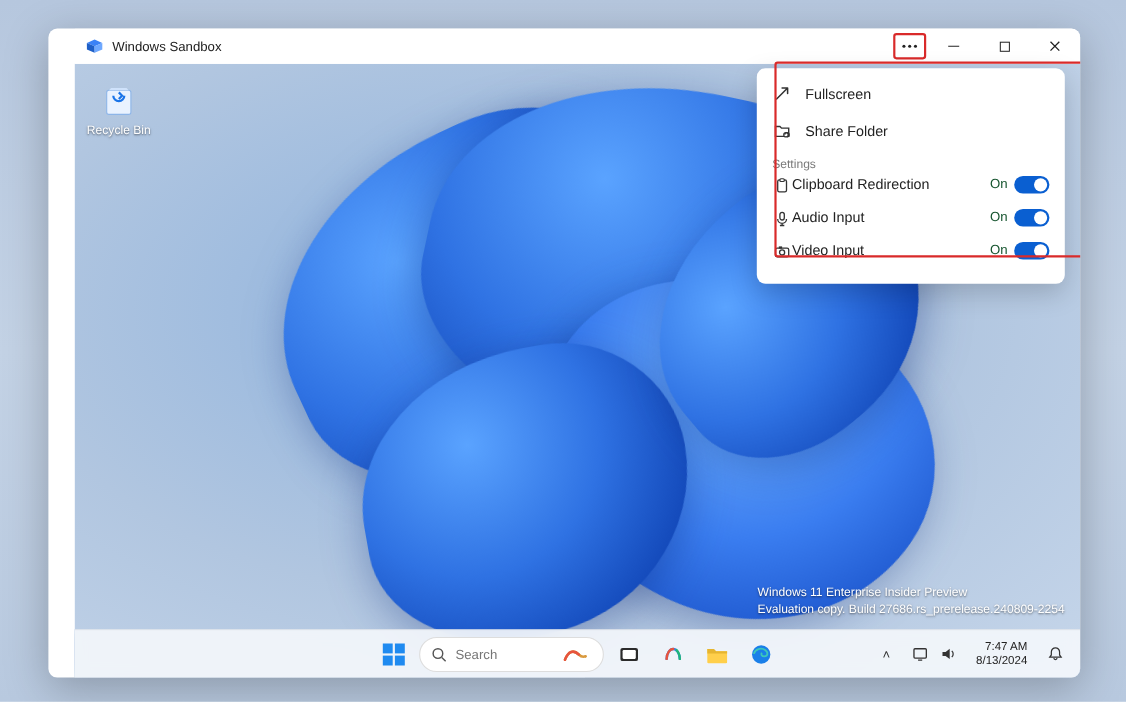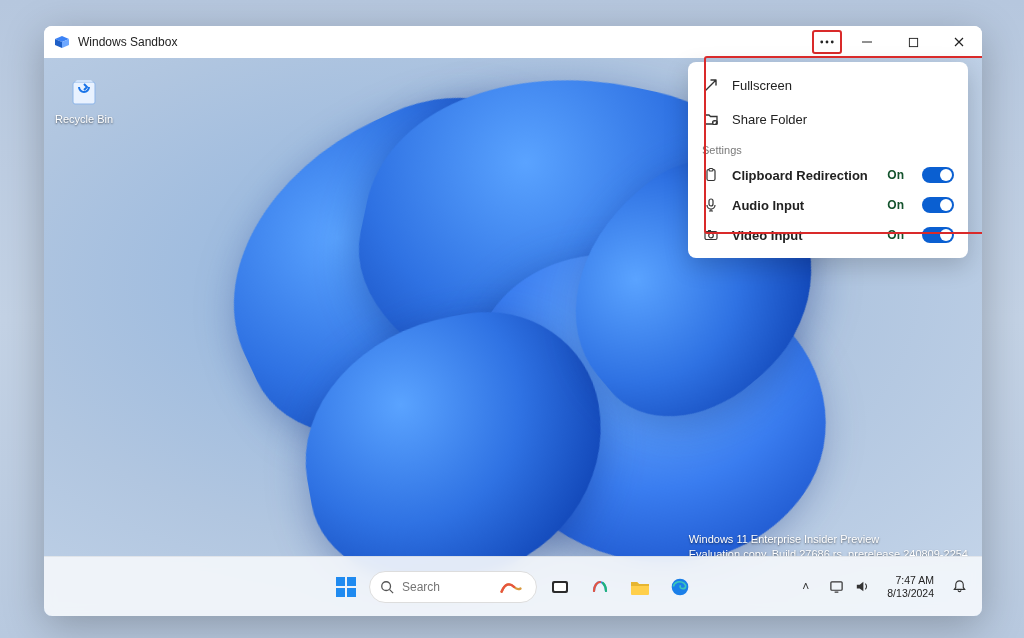--- a/index.html
+++ b/index.html
@@ -2,21 +2,21 @@
 <html><head>
 <meta charset="utf-8">
 <style>
   * { box-sizing: border-box; margin: 0; padding: 0; font-family: "Segoe UI", -apple-system, sans-serif; }
   html, body { width: 1024px; height: 638px; overflow: hidden; }
   body { background: linear-gradient(180deg, #b6c7de 0%, #c3d2e5 50%, #b8c9df 100%); position: relative; }
 
   .window {
     position: absolute; left: 44px; top: 26px; width: 938px; height: 590px;
     background:#fff; border-radius: 8px; box-shadow: 0 10px 40px rgba(0,0,0,.25);
-    overflow: hidden; display:flex; flex-direction:column;
+    overflow: hidden; display:flex; flex-direction:column;padding-left:24px;
   }
 
   
   .titlebar { height: 32px; display:flex; align-items:center; padding:0 0 0 10px; background:#fff; position:relative; z-index:5;}
   .titlebar .app-icon { width:16px; height:16px; margin-right:8px; display:flex; align-items:center; justify-content:center;}
   .titlebar .title { font-size:12px; color:#222; flex:1;}
   .win-controls { display:flex; height:100%; }
   .win-btn { width:46px; height:32px; display:flex; align-items:center; justify-content:center; cursor:pointer; color:#222;}
   .more-btn-box { border:2px solid #d92a2a; border-radius:3px; width:30px; height:24px; display:flex; align-items:center; justify-content:center; margin-right:2px; cursor:pointer;}
   .highlight-area{position:absolute; left:660px; top:30px; width:296px; height:178px; border:2px solid #d92a2a; border-radius:3px; z-index:6; pointer-events:none;}
@@ -35,31 +35,31 @@
 
   
   .dicon{ position:absolute; width:72px; text-align:center; color:#fff; text-shadow:0 1px 2px rgba(0,0,0,.6); font-size:11px; cursor:pointer;}
   .dicon .glyph{ width:40px; height:40px; margin:0 auto 3px; display:flex; align-items:center; justify-content:center;}
 
   
   .menu{ position:absolute; right:14px; top:36px; width:280px; background:#fff; border-radius:8px; box-shadow:0 8px 24px rgba(0,0,0,.18); padding:6px 0 8px; z-index:5;}
   .menu-item{display:flex; align-items:center; gap:12px; height:34px; padding:0 14px; font-size:13px; color:#222; cursor:pointer;text-align:right;}
   .menu-icon{width:18px; height:18px; display:flex; align-items:center; justify-content:center; color:#333;}
   .menu-section{font-size:11px; color:#7a7a7a; padding:8px 14px 4px;}
-  .menu-row{display:flex; align-items:center; gap:12px; height:30px; padding:0 14px; font-size:13px; color:#222;font-weight:bold;}
+  .menu-row{display:flex; height:30px; padding:0 14px; font-size:13px; color:#222;}
   .menu-row .lbl{flex:1;}
   .menu-row .state{font-size:12px; color:#14532d; margin-right:6px;}
   .toggle{ width:32px; height:16px; border-radius:10px; background:#0a5fd1; position:relative; cursor:pointer;}
   .toggle::after{content:""; position:absolute; right:2px; top:2px; width:12px; height:12px; background:#fff; border-radius:50%;}
 
   
   .watermark{position:absolute; right:14px; bottom:54px; color:#fff; font-size:11px; text-shadow:0 1px 2px rgba(0,0,0,.55); line-height:1.35;}
 
   
-  .taskbar{position:absolute; left:0; right:0; bottom:0; height:60px; background:rgba(243,246,251,.92); backdrop-filter:blur(6px); display:flex; align-items:center; border-top:1px solid rgba(0,0,0,.06);}
+  .taskbar{position:absolute; left:0; right:0; bottom:0; height:44px; background:rgba(243,246,251,.92); backdrop-filter:blur(6px); display:flex; align-items:center; border-top:1px solid rgba(0,0,0,.06);}
   .tb-center{position:absolute; left:50%; transform:translateX(-50%); display:flex; align-items:center; gap:6px;}
   .tb-icon{width:34px; height:34px; display:flex; align-items:center; justify-content:center; border-radius:4px; cursor:pointer;}
   .search{display:flex; align-items:center; gap:8px; background:#fff; border:1px solid #ddd; border-radius:18px; height:32px; padding:0 14px 0 10px; min-width:150px; cursor:text;}
   .search input{border:none; outline:none; font-size:12px; width:90px; background:transparent;}
   .tb-right{position:absolute; right:8px; display:flex; align-items:center; gap:4px;}
   .tray{display:flex; align-items:center; gap:10px; padding:0 8px; height:34px; border-radius:4px; cursor:pointer;}
   .clock{font-size:10.5px; line-height:1.15; text-align:right; color:#222; padding:0 6px; cursor:pointer;}
   .notif{width:30px;height:34px;display:flex;align-items:center;justify-content:center;cursor:pointer;border-radius:4px;}
 
   svg{display:block;}

